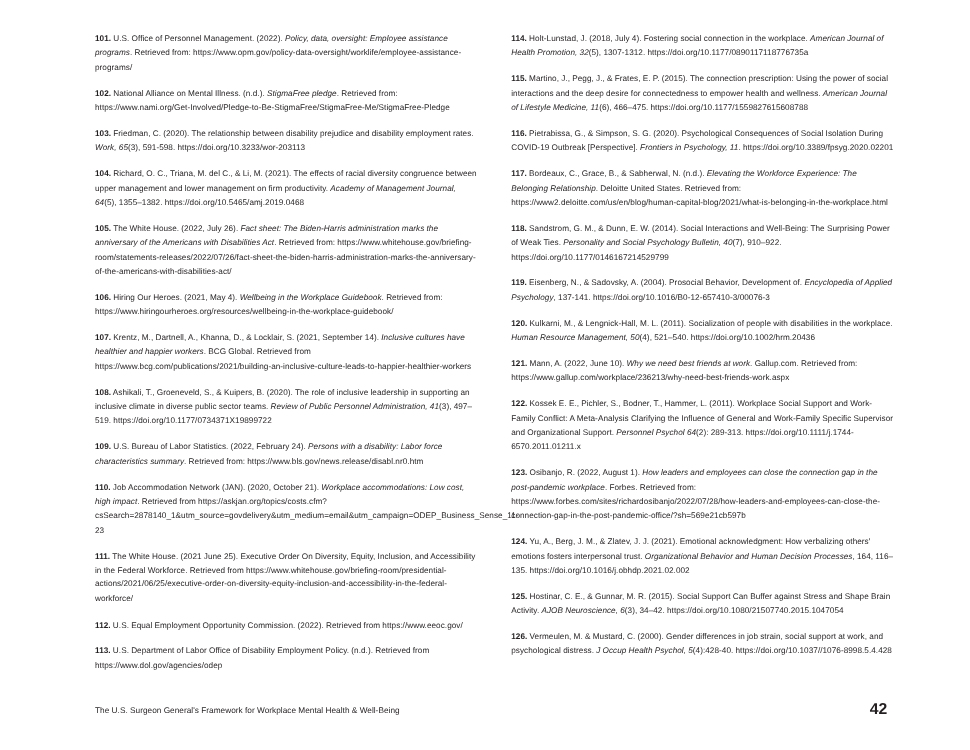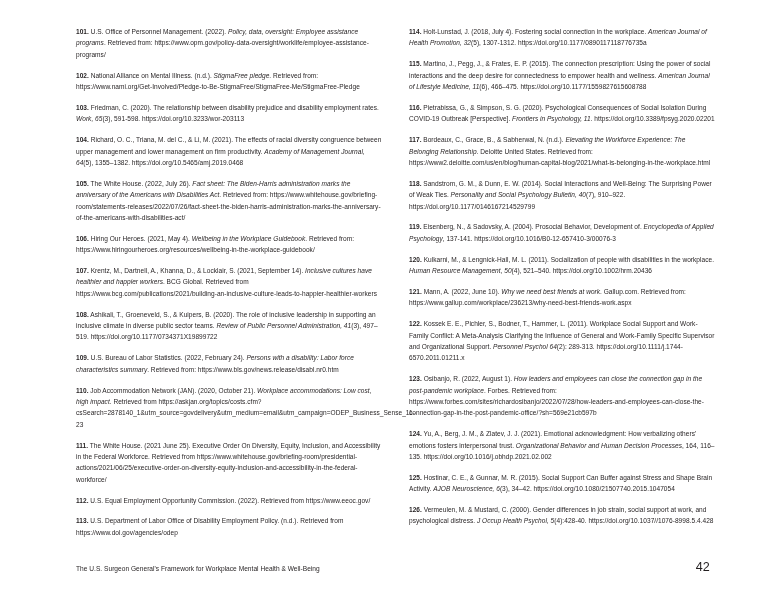--- a/index.html
+++ b/index.html
@@ -59,21 +59,21 @@
     justify-content: space-between;
   }
   .footer-title {
     font-size: 6.6px;
     line-height: 10px;
     color: #231f20;
     letter-spacing: 0.003em;
   }
   .page-number {
     font-size: 12.6px;
-    font-weight: normal;
+    font-weight: bold;
     line-height: 13px;
     color: #231f20;
     letter-spacing: 0.01em;
   }
 </style>
 </head>
 <body>
 
 <div class="page">
 

